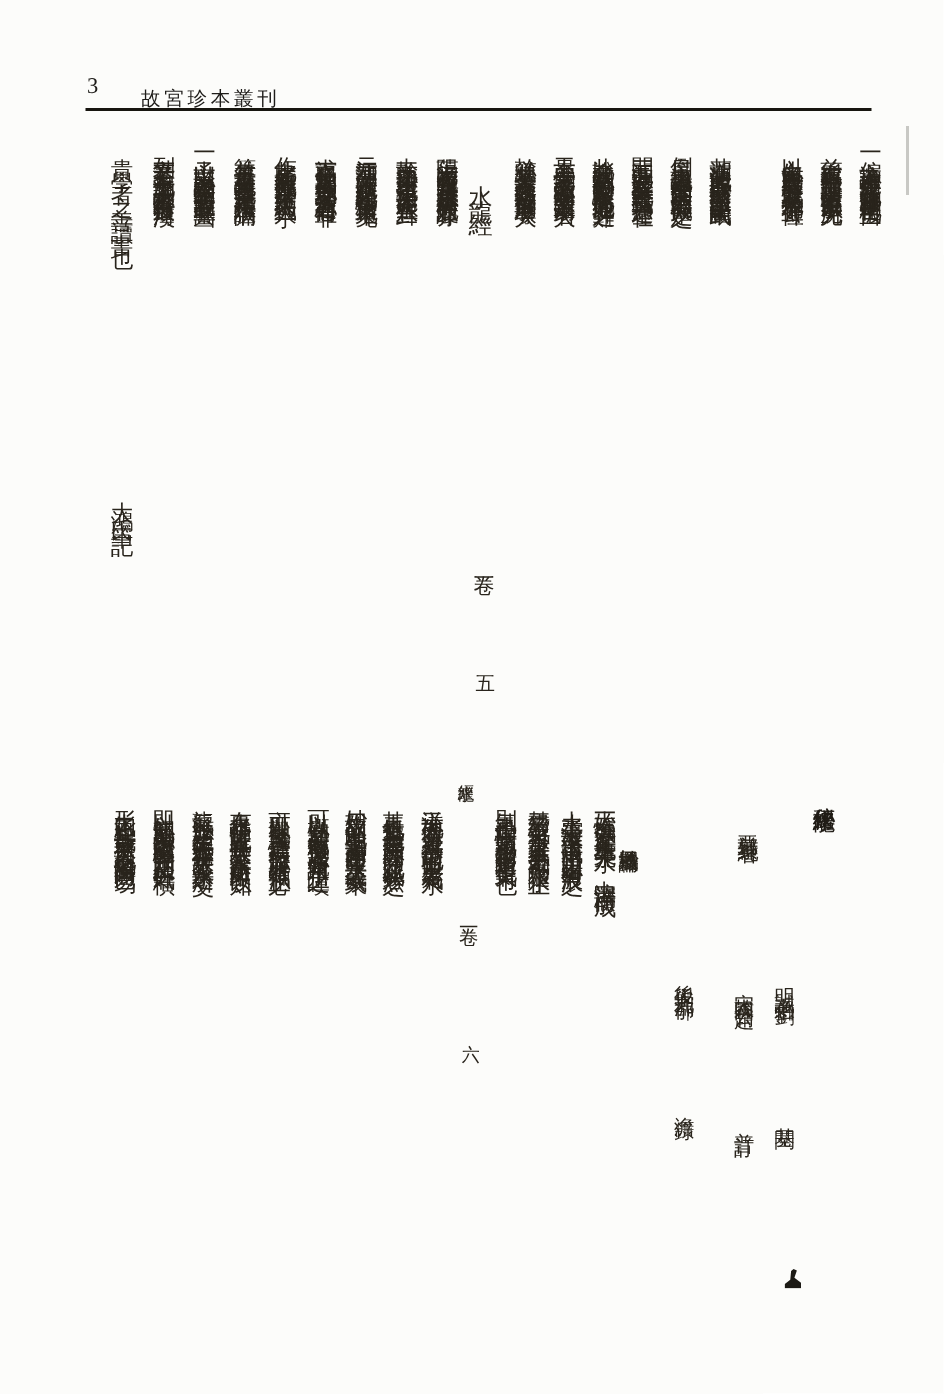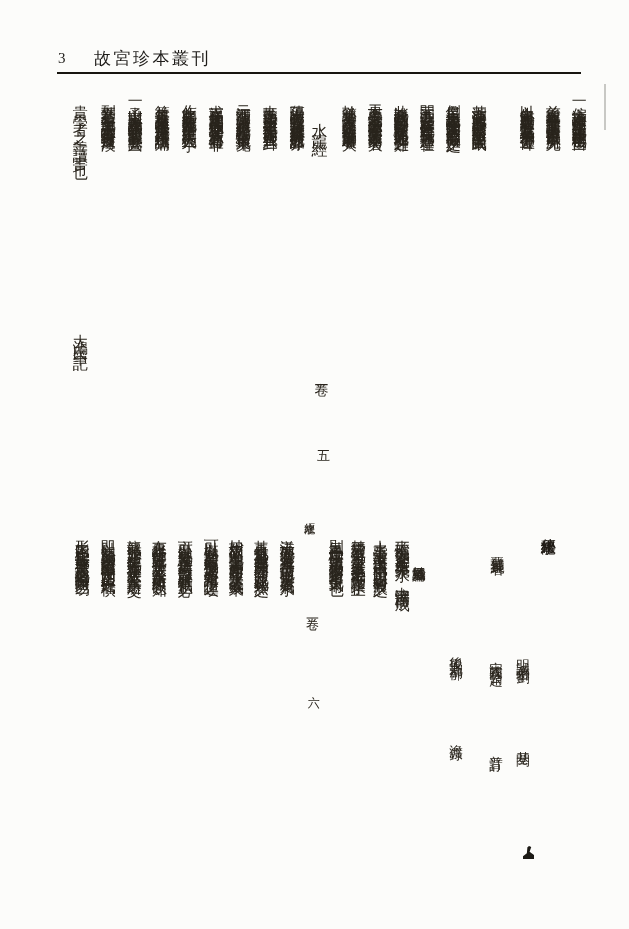--- a/index.html
+++ b/index.html
@@ -9,22 +9,22 @@
     background:#fcfcfa;
     overflow:hidden;
     font-family:"Liberation Serif","DejaVu Serif",serif;
   }
   .hdr-num{
     position:absolute;left:58px;top:50px;
     font-size:15px;color:#1e1c19;
     font-family:"Liberation Serif","DejaVu Serif",serif;
   }
   .hdr-title{
-    position:absolute;left:94px;top:47px;
-    font-size:17px;letter-spacing:2.5px;color:#1e1c19;
+    position:absolute;left:94px;top:57px;
+    font-size:13px;letter-spacing:2.5px;color:#1e1c19;
   }
   .hdr-rule{
     position:absolute;left:57px;top:72px;width:524px;height:2px;
     background:#17150f;
   }
   .vcol{
     position:absolute;
     writing-mode:vertical-rl;
     text-orientation:upright;
     line-height:1.15;

